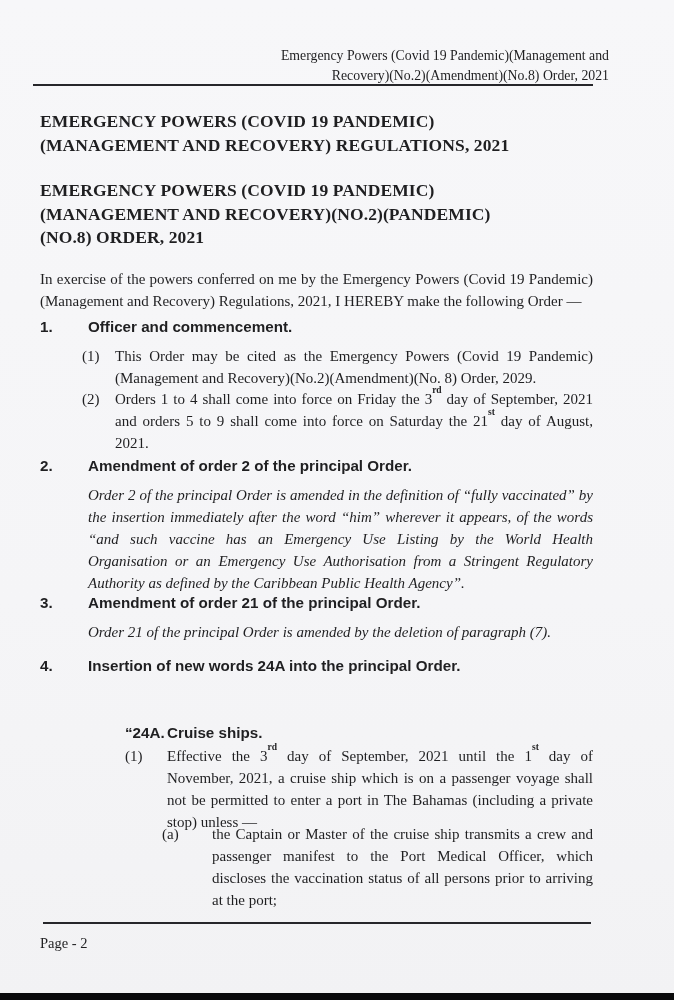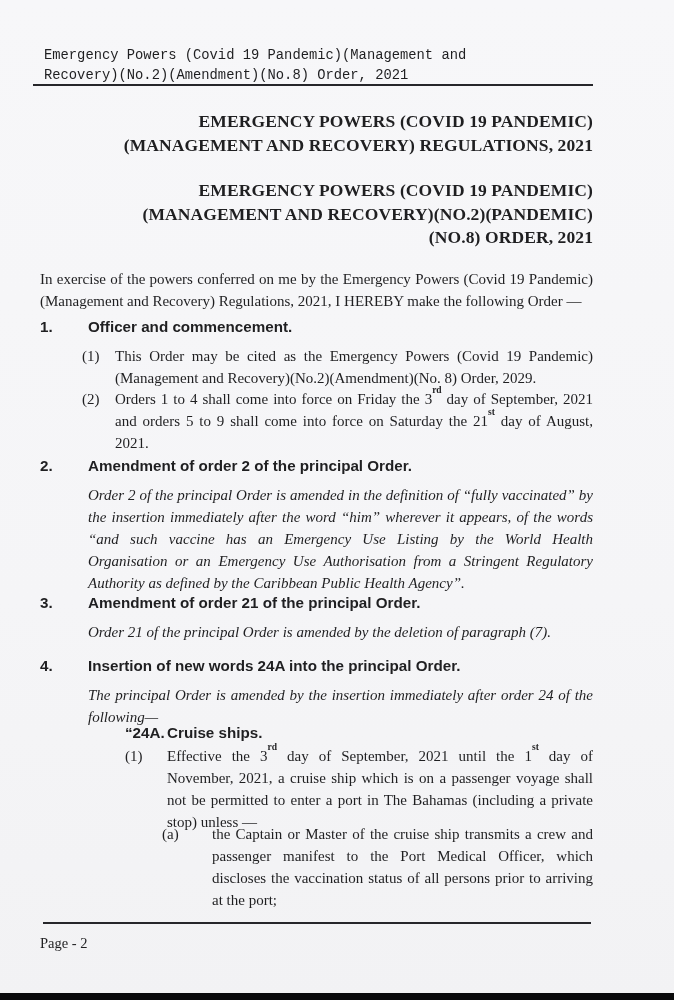--- a/index.html
+++ b/index.html
@@ -8,26 +8,26 @@
     background:#eceef0;
     font-family:"Liberation Serif", serif;
     color:#1f1f21;
   }
   .page{
     position:relative;width:674px;height:1000px;
     background:linear-gradient(180deg,#f7f7f9 0%,#f5f5f7 60%,#f2f2f4 100%);
   }
   .doc{position:absolute;left:40px;top:0;width:553px;height:100%;}
 
-  .hdr{position:absolute;top:46px;left:4px;width:553px;text-align:left;
-       font-size:13.8px;line-height:20px;font-family:Liberation Mono, monospace;}
+  .hdr{position:absolute;top:46px;left:16px;width:553px;text-align:right;
+       font-size:13.8px;line-height:20px;}
   .hdr-rule{position:absolute;top:84px;left:-7px;width:560px;height:0;
        border-top:2.5px solid #26262a;}
 
-  .title{position:absolute;left:0;width:553px;text-align:right;
+  .title{position:absolute;left:0;width:553px;text-align:left;
        font-weight:bold;font-size:17.5px;line-height:24px;letter-spacing:0.1px;}
   .t1{top:109px;}
   .t2{top:179px;line-height:23.5px;}
 
   .body-text{font-size:15px;line-height:22px;text-align:justify;}
   .intro{position:absolute;top:268px;left:0;width:553px;font-family:Liberation Serif, serif;}
 
   .sec-head{position:absolute;left:0;width:553px;display:flex;
        font-family:"Liberation Sans", sans-serif;font-weight:bold;
        font-size:15.2px;line-height:20px;}
@@ -110,21 +110,20 @@
     <div class="sec-head s3h">
       <span class="n">3.</span>
       <span>Amendment of order 21 of the principal Order.</span>
     </div>
     <div class="sec-body s3b body-text">Order 21 of the principal Order is amended by the deletion of paragraph (7).</div>
 
     <div class="sec-head s4h">
       <span class="n">4.</span>
       <span>Insertion of new words 24A into the principal Order.</span>
     </div>
-    <div class="sec-body s4b body-text">The principal Order is amended by the insertion immediately after order 24 of the following—</div>
 
     <div class="i24h">
       <span class="n">“24A.</span>
       <span>Cruise ships.</span>
     </div>
 
     <div class="clause c241 body-text">
       <span class="n">(1)</span>
       <span class="t"><span>Effective the 3</span><sup class="sup">rd</sup><span> day of September, 2021 until the 1</span><sup class="sup">st</sup><span> day of November, 2021, a cruise ship which is on a passenger voyage shall not be permitted to enter a port in The Bahamas (including a private stop) unless —</span></span>
     </div>

